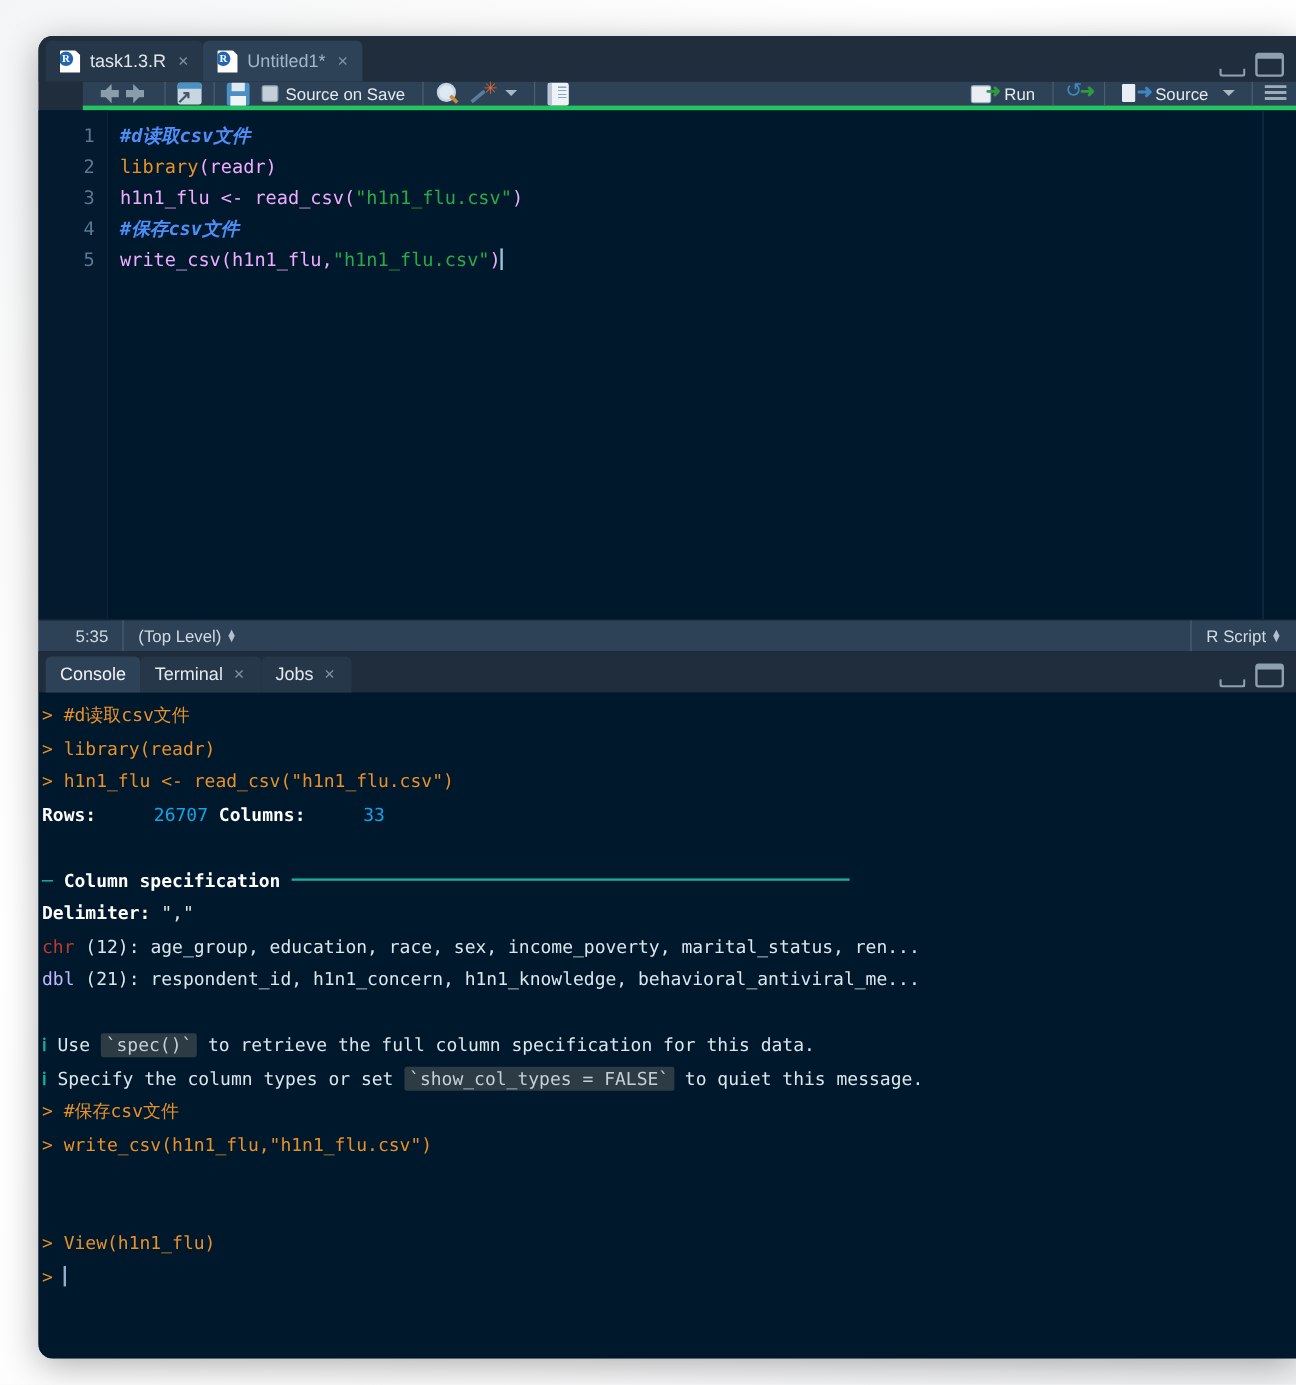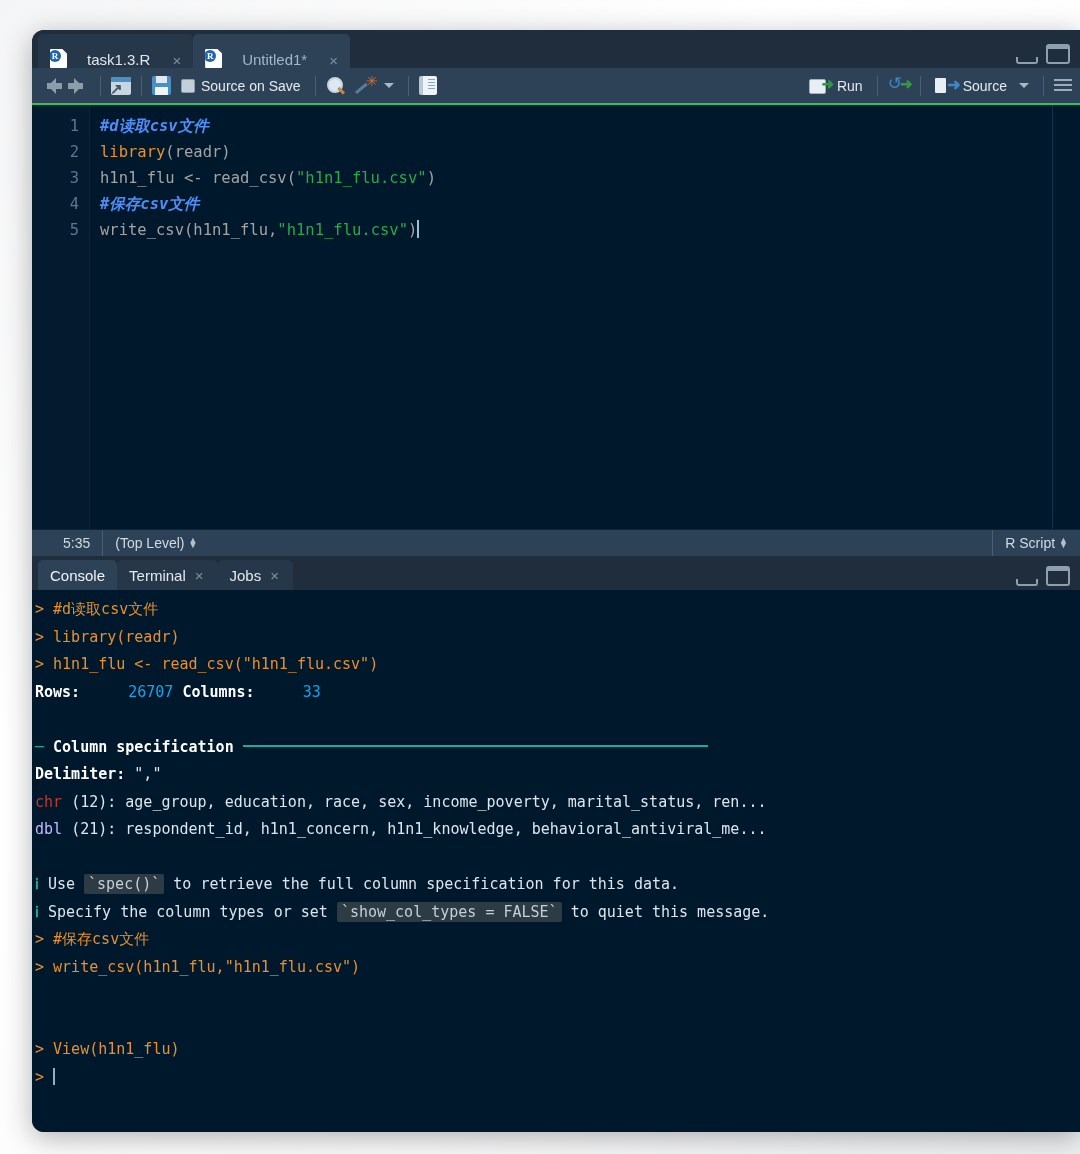--- a/index.html
+++ b/index.html
@@ -31,21 +31,21 @@
 
   .tabbar {
     height: 38px;
     background: #1f2d3d;
     display: flex; align-items: flex-end;
     padding-left: 6px;
     position: relative;
   }
   .tab {
     height: 34px;
-    display: flex; align-items: flex-end; gap: 20px;
+    display: flex; align-items: center; gap: 8px;
     padding: 0 10px 0 12px;
     border-radius: 5px 5px 0 0;
     font-size: 15px;
     color: #c9d4de;
     cursor: default;
     white-space: nowrap;
   }
   .tab.inactive { background:#263749; color:#dfe6ec; }
   .tab.active   { background:#2e4257; color:#9fb6cc; }
   .ricon {
@@ -62,27 +62,27 @@
     font-size: 9px; font-weight: bold;
     display:flex; align-items:center; justify-content:center;
     font-family: "Liberation Serif", serif;
   }
   .tabclose { color:#7f909f; font-size:15px; line-height:1; padding:0 2px; cursor:pointer; }
   .winbtns { position:absolute; right:10px; bottom:4px; display:flex; gap:8px; align-items:flex-end; }
   .btn-min { width:22px; height:7px; border:2px solid #8ea0b0; border-top:none; border-radius:0 0 3px 3px; }
   .btn-max { width:24px; height:20px; border:2px solid #8ea0b0; border-radius:3px; border-top-width:5px; }
 
   .toolbar {
-    height: 37px;
+    height: 24px;
     background: #2e4257;
     display: flex; align-items: center;
     padding: 0 8px;
     gap: 6px;
-    border-bottom: 2px solid #22c55e;
-    font-size: 14px; color: #e3eaf0;
+    border-bottom: 4px solid #22c55e;
+    font-size: 14px; color: #e3eaf0; margin-left: 37px;
   }
   .sep { width:1px; height:20px; background:#4a5f75; margin:0 4px; }
   .tb-item { display:flex; align-items:center; gap:6px; padding: 2px 4px; cursor:pointer; white-space:nowrap;}
 
   
   .nav-arrow { width:22px; height:16px; position:relative; }
   .nav-arrow i {
     position:absolute; top:5px; height:6px; background:#8b9cab;
   }
   .nav-arrow.left i { left:7px; right:0; }
@@ -153,21 +153,21 @@
     user-select:none;
     border-right:1px solid #0b2438;
   }
   .code {
     flex:1 1 auto; padding: 8px 0 0 10px; line-height:26px; color:#dbe5ee;
     white-space: pre;
   }
   .cm { color:#4f8ef7; font-style: italic; font-weight:600;}
   .fn { color:#e8912a;text-align:right; }
   .str{ color:#2aa84a; }
-  .op { color:#a3a3a3; }
+  .op { color:#f0abfc; }
   .cursor {
     display:inline-block; width:2px; height:18px; background:#9fc0da;
     vertical-align:-3px; animation:none;
   }
   .vline2{ position:absolute; left:1020px; top:0; bottom:0; width:1px; background:#14304a;}
 
   .statusbar {
     height: 27px; background:#2e4257;
     display:flex; align-items:center;
     font-size:14px; color:#cfdae4;

